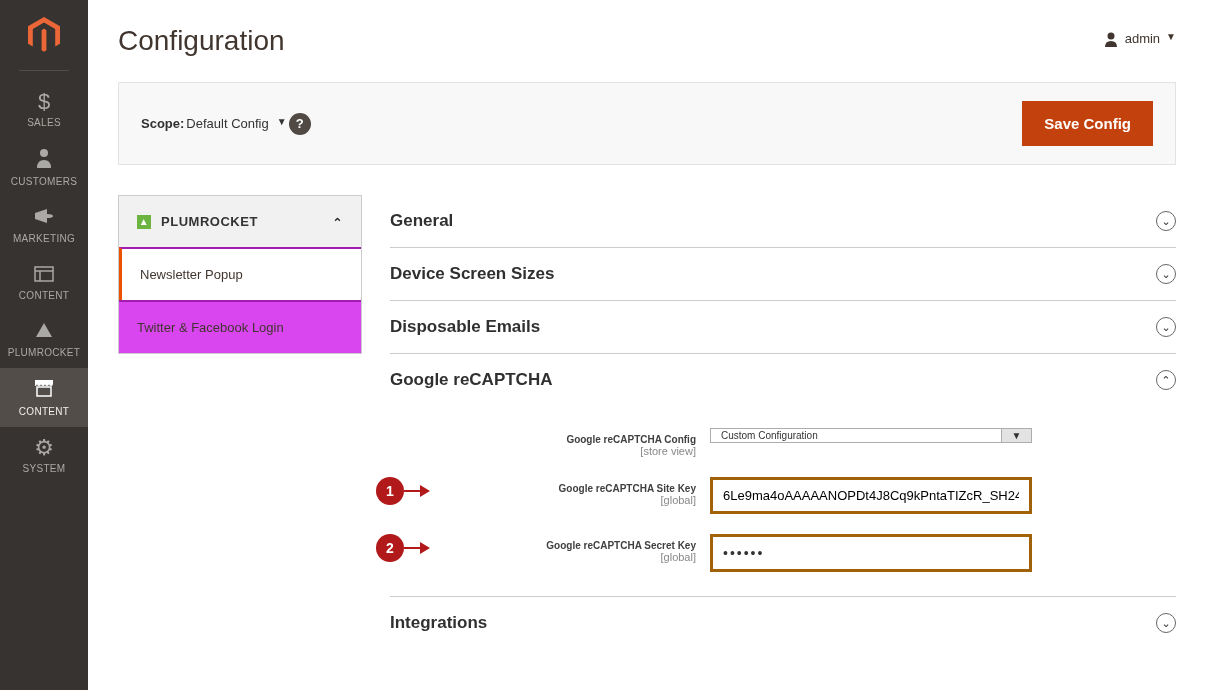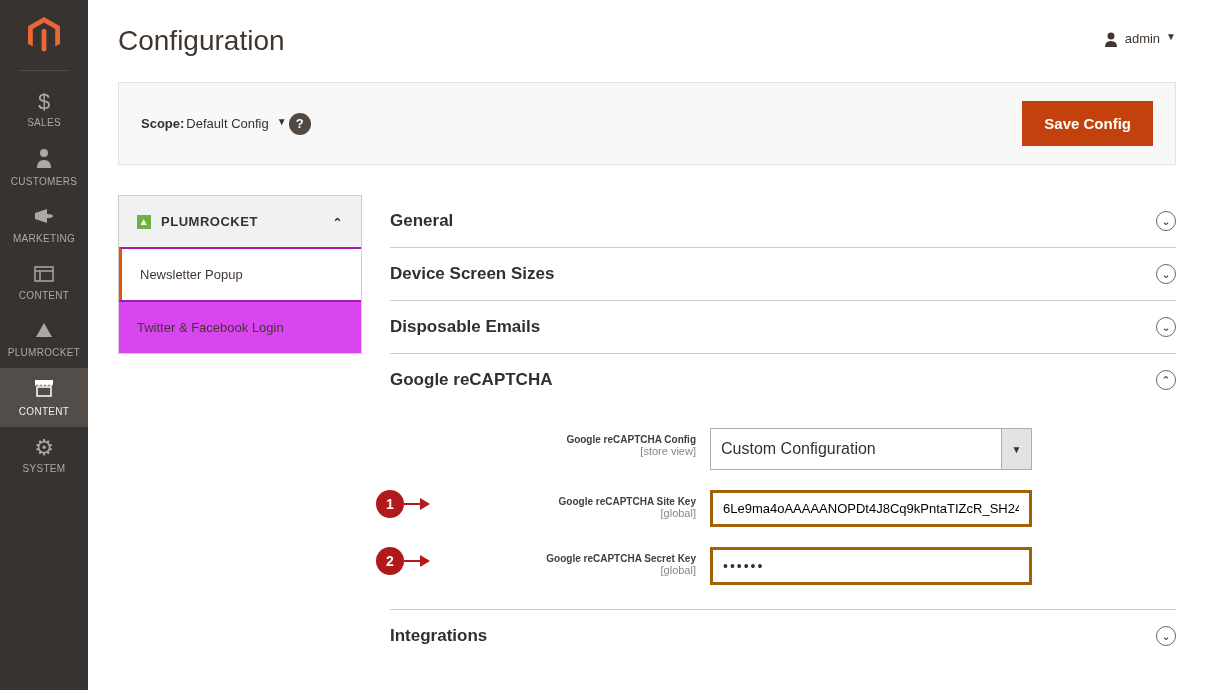--- a/index.html
+++ b/index.html
@@ -50,21 +50,21 @@
 .section-head .circ { width:20px; height:20px; border:1px solid #666; border-radius:50%; display:flex; align-items:center; justify-content:center; font-size:11px; }
 .section-body { padding: 22px 0 24px; border-bottom:1px solid #ccc; }
 
 .field-row { display:flex; align-items:flex-start; margin-bottom:20px; position:relative; }
 .field-row:last-child { margin-bottom:0; }
 .field-label { width:260px; text-align:right; padding-right:14px; padding-top:6px; }
 .field-label .fl-main { font-size:10px; font-weight:600; color:#404040; }
 .field-label .fl-scope { font-size:11px; color:#888; }
 .field-control { width:322px; }
 .sel-wrap { display:flex; }
-.sel-main { flex:1; border:1px solid #adadad; padding:11px 10px; font-size:16px; background:#fff; }
+.sel-main { flex:1; border:1px solid #adadad; padding:1px 10px; font-size:10px; background:#fff; }
 .sel-btn { width:30px; border:1px solid #adadad; border-left:none; background:#e3e3e3; display:flex; align-items:center; justify-content:center; font-size:10px; cursor:pointer; }
 .txt-input { width:100%; border:3px solid #a16207; padding:8px 10px; font-size:13px; font-family:inherit; }
 .pwd-dots { letter-spacing:2px; font-size:14px; }
 
 
 .callout { position:absolute; left:-14px; top:0; display:flex; align-items:center; }
 .callout .num { width:28px; height:28px; border-radius:50%; background:#b1191a; color:#fff; display:flex; align-items:center; justify-content:center; font-weight:700; font-size:14px; }
 .callout .arrow { width:0; height:0; border-top:6px solid transparent; border-bottom:6px solid transparent; border-left:10px solid #b1191a; margin-left:16px; }
 .callout .line { position:absolute; left:28px; top:13px; height:2px; width:20px; background:#b1191a; }
 </style>

